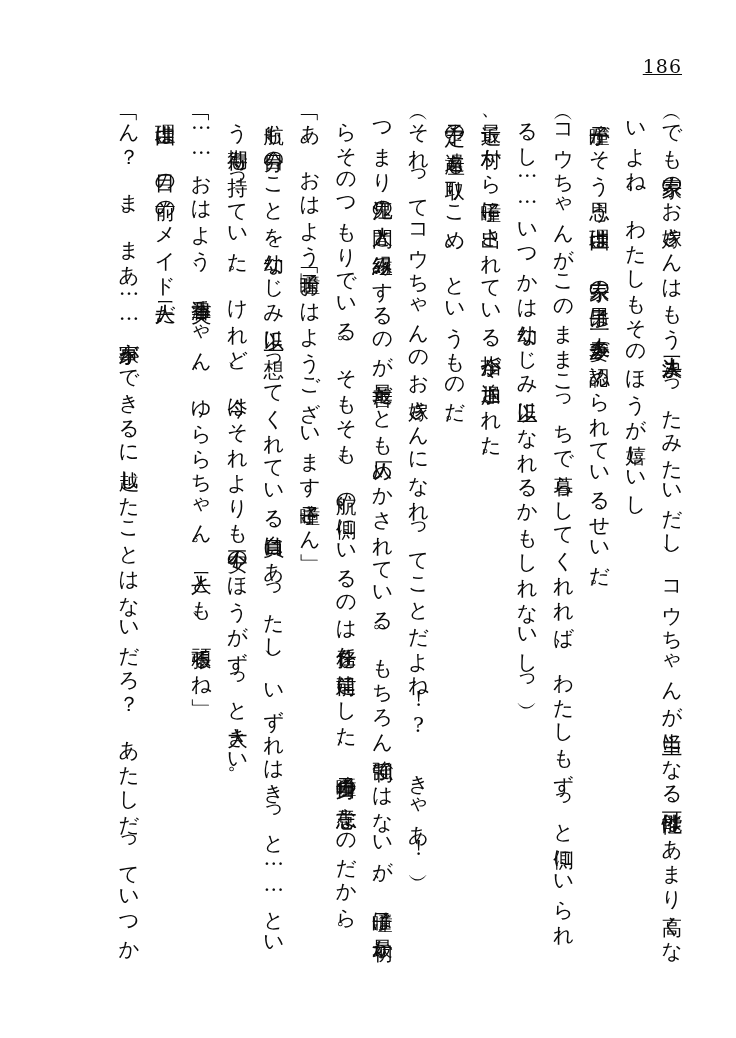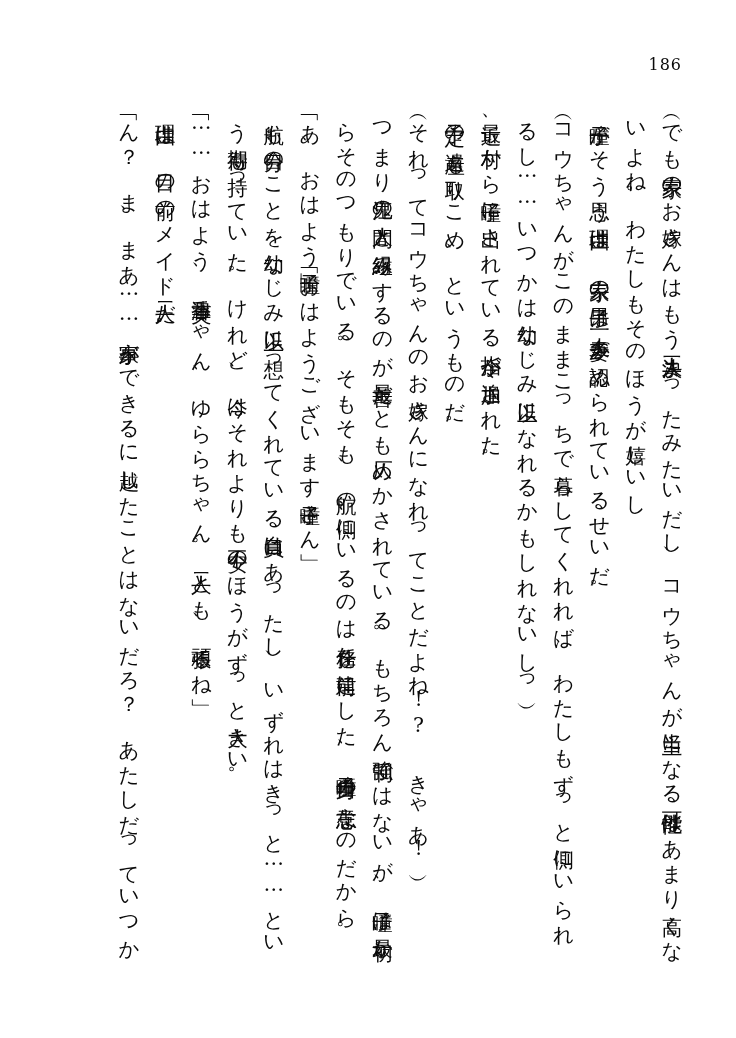--- a/index.html
+++ b/index.html
@@ -23,24 +23,25 @@
     width: 736px;
     height: 1038px;
     background: #fff;
   }
 
   
   .page-number {
     position: absolute;
     right: 54px;
     top: 55px;
-    font-size: 16px;
+    font-size: 19px;
     letter-spacing: 1px;
     font-family: "DejaVu Serif", "Liberation Serif", serif;
     color: #0a0a0a;
+    text-decoration: underline;
   }
 
   
   .text-body {
     position: absolute;
     top: 108px;
     right: 46px;
     left: 52px;
     height: 850px;
     writing-mode: vertical-rl;

